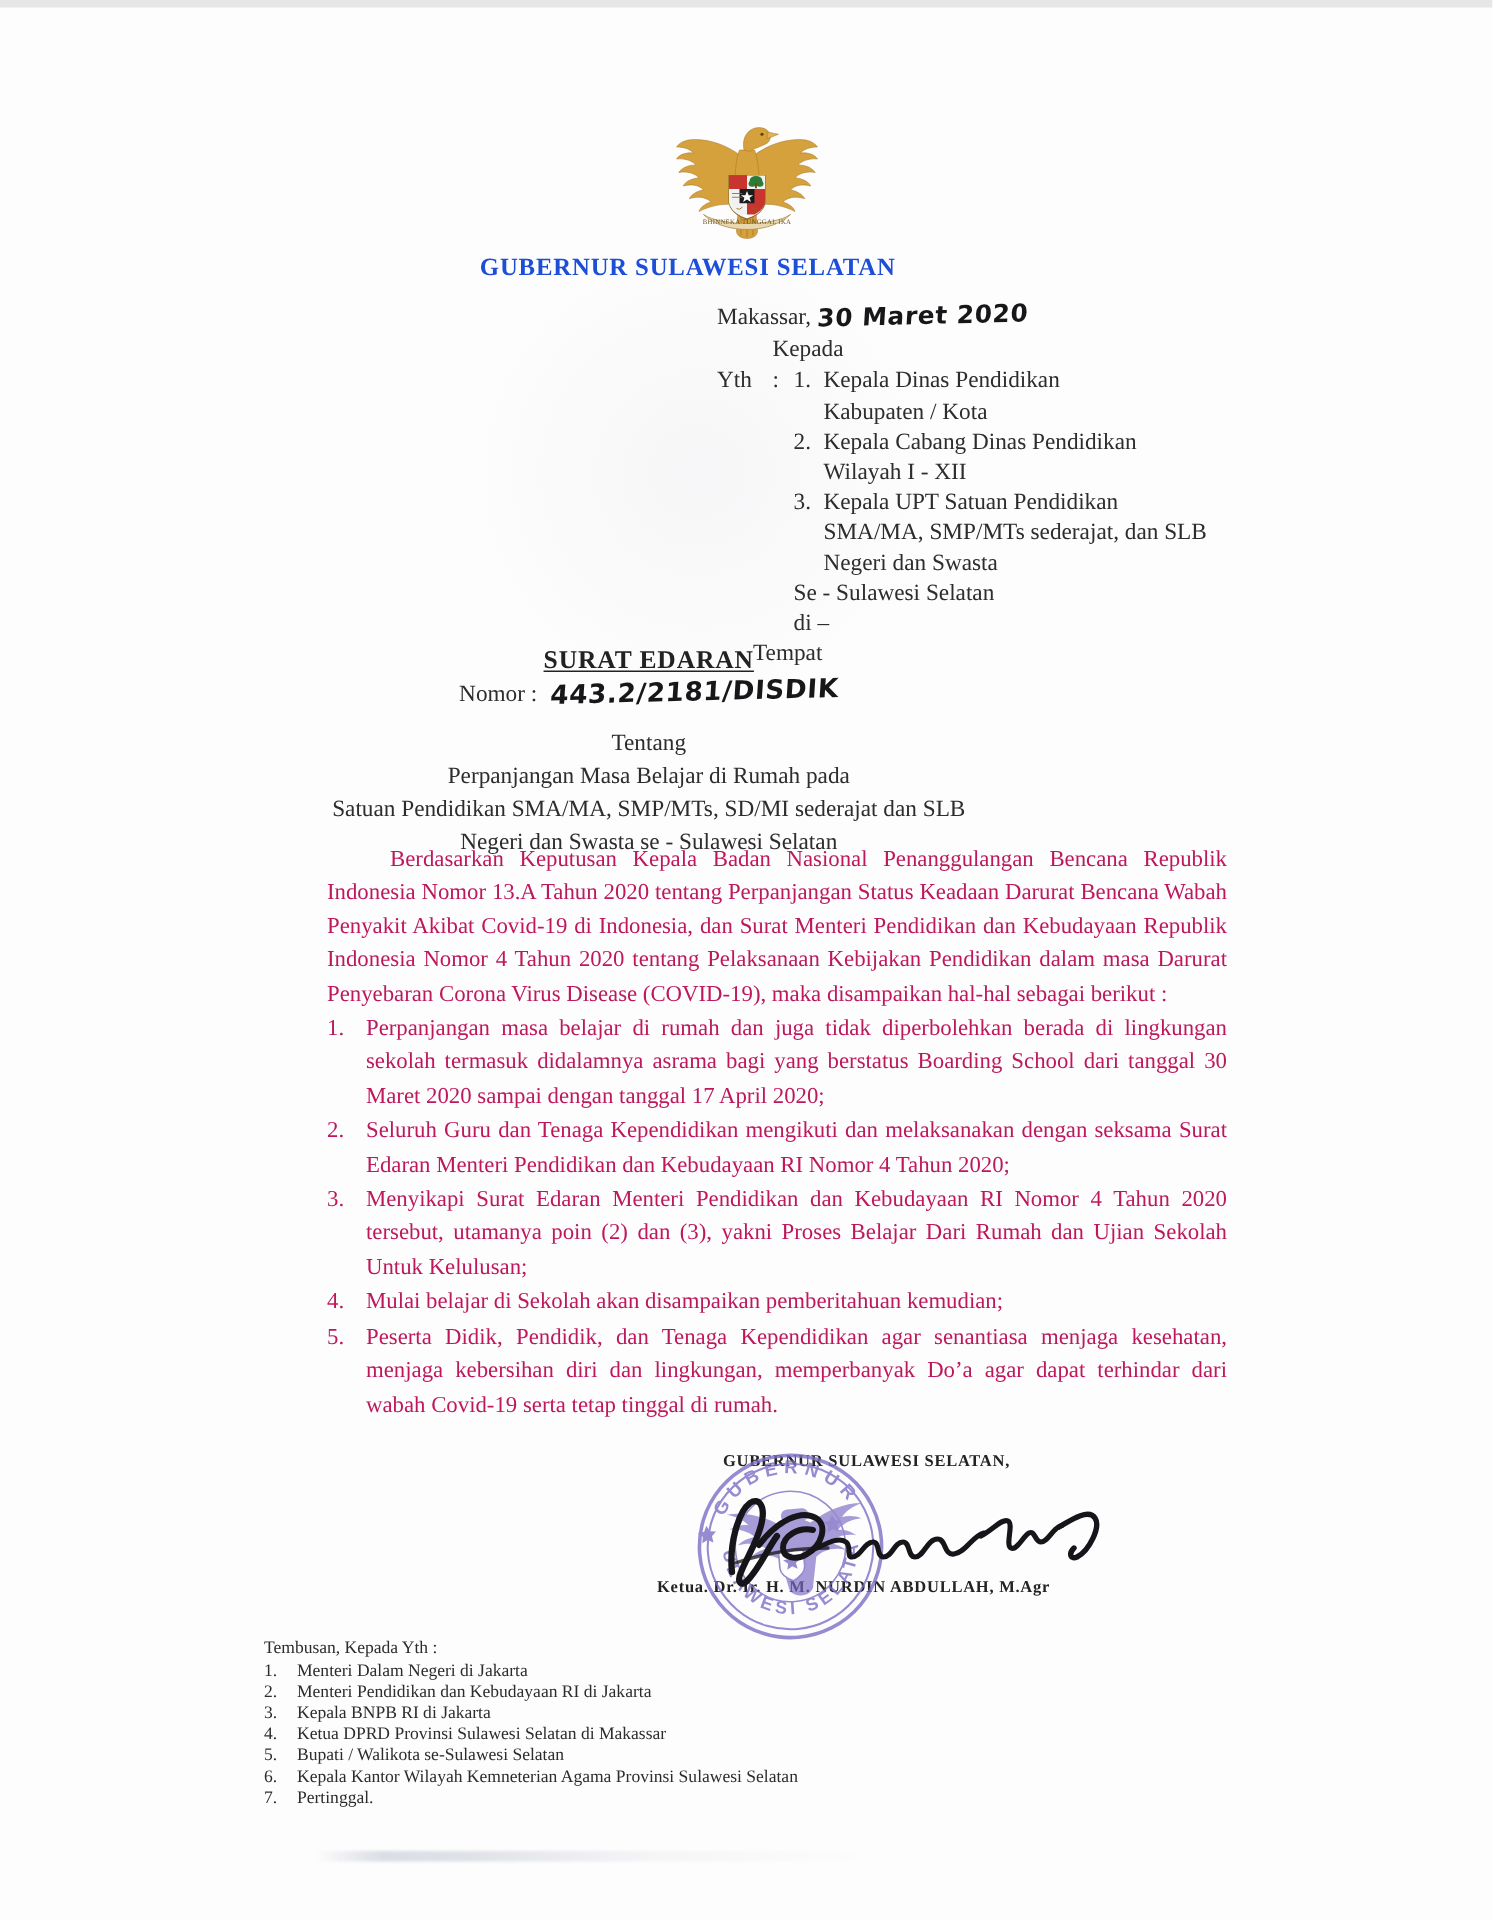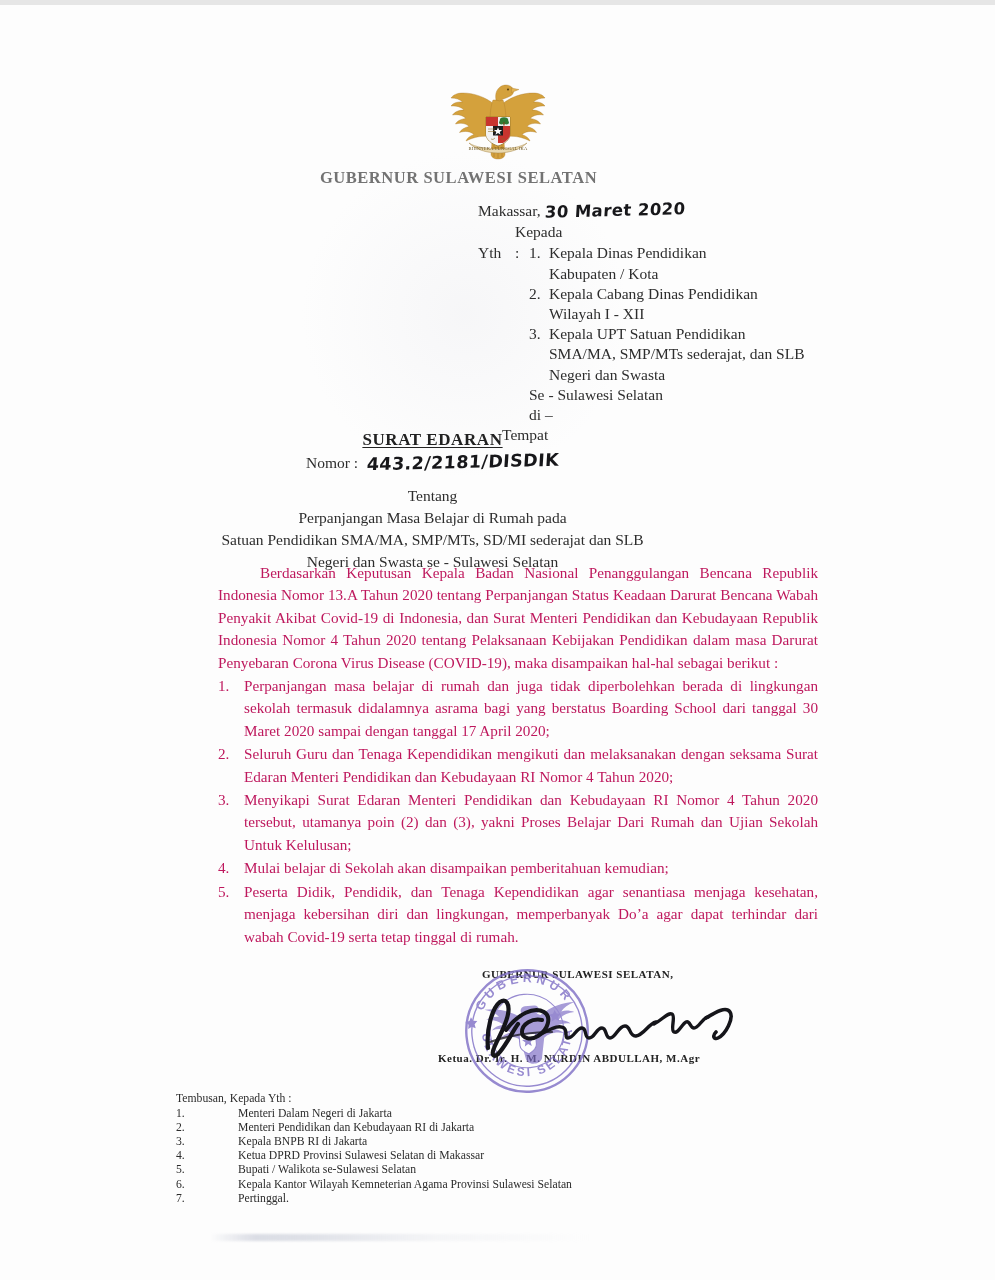--- a/index.html
+++ b/index.html
@@ -71,21 +71,21 @@
 
   
   .letterhead {
     position: absolute;
     left: 0; top: 168px;
     width: 917px;
     text-align: center;
     font-size: 16.5px;
     font-weight: bold;
     letter-spacing: .55px;
-    color: #737373;
+    color: #1d4ed8;
   }
 
   
   .addr-block {
     position: absolute;
     left: 478px;
     top: 201px;
     font-size: 15.5px;
     line-height: 20.2px;
     color: #2d2d2d;
@@ -247,21 +247,21 @@
   .tembusan-title { margin-bottom: 1px; }
   .tembusan ol {
     list-style: none;
     margin: 0;
     padding: 0;
   }
   .tembusan ol li {
     display: flex;
   }
   .tembusan .n { width: 22px; flex: 0 0 22px; }
-  .tembusan .t { flex: 1 1 auto; margin-left: 40px; }
+  .tembusan .t { flex: 1 1 auto; }
 </style>
 </head>
 <body>
 
 <div class="page">
   <div class="scan-top-strip"></div>
   <div class="paper-noise"></div>
   <div class="scan-bottom-smudge"></div>
 
   <div class="content">

